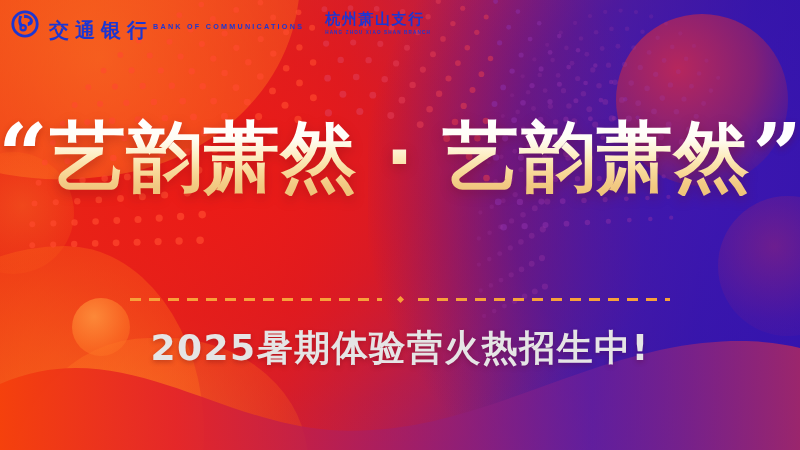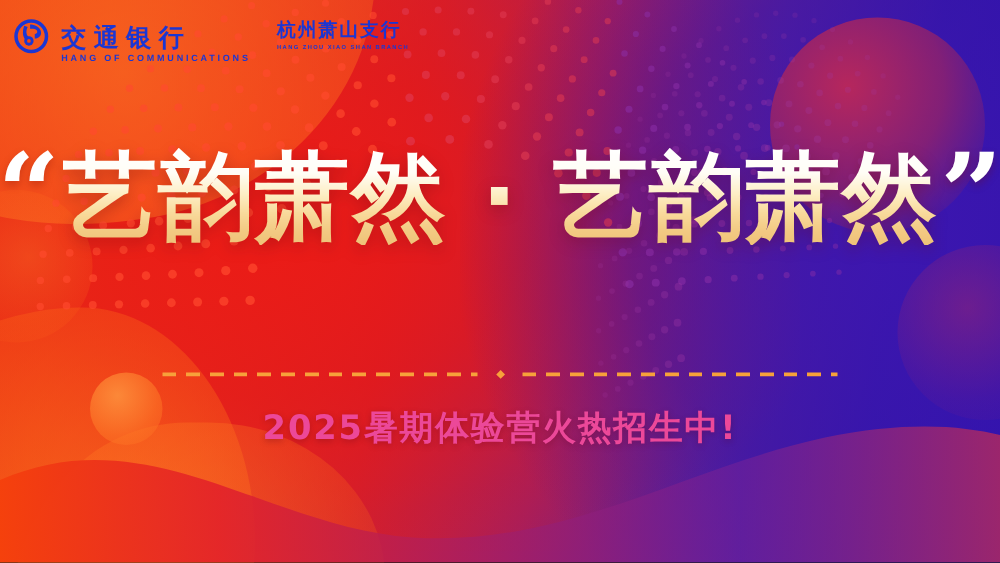--- a/index.html
+++ b/index.html
@@ -167,21 +167,21 @@
   .logo-bar {
     position: absolute;
     left: 10px;
     top: 8px;
     display: flex;
     align-items: center;
     gap: 9px;
     z-index: 20;
   }
   .logo-mark { width: 30px; height: 30px; flex: none; }
-  .logo-words { display: flex; flex-direction: column; line-height: 1; margin-top: 12px; }
+  .logo-words { display: flex; flex-direction: row; line-height: 1; margin-top: 12px; }
   .logo-cn {
     font-size: 20px;
     font-weight: 700;
     color: #1b36d4;
     letter-spacing: 6px;
     font-family: "DejaVu Sans", "Liberation Sans", sans-serif;
   }
   .logo-en {
     font-size: 7.2px;
     font-weight: 700;
@@ -281,24 +281,24 @@
     transform: rotate(45deg);
   }
 
   
   .subtitle {
     position: absolute;
     left: 0;
     right: 0;
     top: 324px;
     text-align: center;
-    font-size: 27px;
+    font-size: 36px;
     font-weight: 700;
     letter-spacing: 1.5px;
-    color: #ec4899;
+    color: #e5e5e5;
     font-family: "DejaVu Sans", "Liberation Sans", sans-serif;
     text-shadow: 0 2px 5px rgba(90,8,22,0.30);
     z-index: 15;
     white-space: nowrap;
   }
 </style>
 </head>
 <body>
 
 <div id="banner">
@@ -721,21 +721,21 @@
                M32 9 A23 23 0 1 1 32 55 A23 23 0 1 1 32 9 Z" fill="#1b36d4"></path>
       <path d="M20 14 C20 14 16 24 19 33 C22 42 32 45 32 45
                L32 36 C32 36 25 34 24 27 C23 21 26 16 26 16 Z" fill="#1b36d4"></path>
       <path d="M30 12 C30 12 44 12 48 22 C51 30 45 36 38 36
                L38 28 C41 28 43 26 42 23 C41 19 34 19 30 19 Z" fill="#1b36d4"></path>
       <circle cx="28" cy="40" r="8" fill="#1b36d4"></circle>
       <circle cx="28" cy="40" r="3.2" fill="#f6450c"></circle>
     </svg>
     <div class="logo-words">
       <div class="logo-cn">交通银行</div>
-      <div class="logo-en">HANG OF COMMUNICATIONS</div>
+      <div class="logo-en">BANK OF COMMUNICATIONS</div>
     </div>
     <div class="branch">
       <div class="branch-cn">杭州萧山支行</div>
       <div class="branch-en">HANG ZHOU XIAO SHAN BRANCH</div>
     </div>
   </div>
 
   <div class="title-row">
     <span class="quote quote-open">“</span>
     <span class="headline">艺韵萧然 · 艺韵萧然</span>

